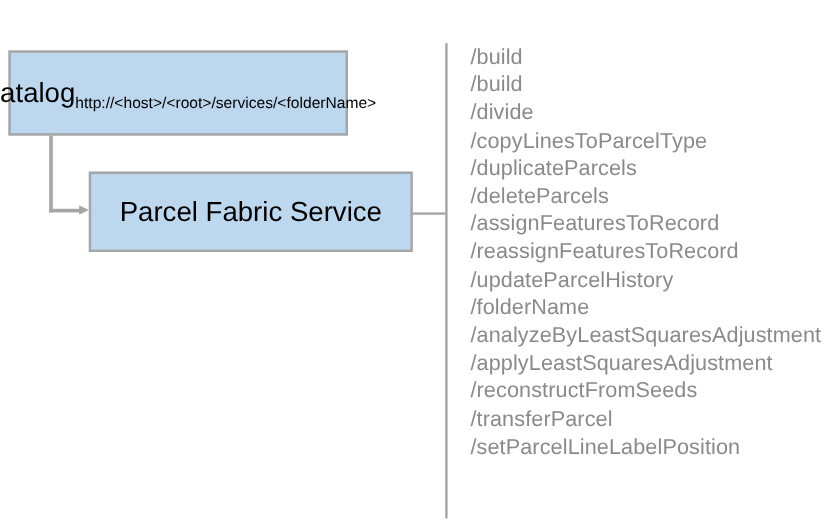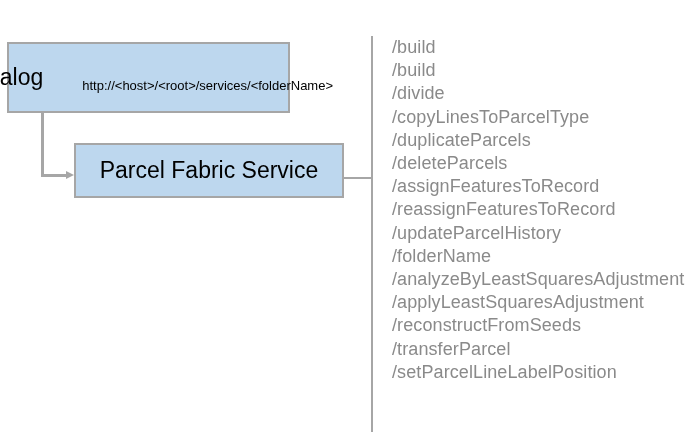--- a/index.html
+++ b/index.html
@@ -35,33 +35,32 @@
   .box-title {
     font-size: 23px;
     color: var(--box-text);
     line-height: 1.15;
   }
   .box-subtitle {
     font-size: 13px;
     color: var(--box-text);
     margin-top: 15px;
     white-space: nowrap;
-    padding-left: 39px;
   }
   .catalog-box {
     left: 7px;
     top: 42px;
     width: 283px;
     height: 71px;
   }
   .service-box {
     left: 74px;
     top: 143px;
     width: 270px;
-    height: 55px;
+    height: 67px;
   }
   .conn {
     position: absolute;
     background: var(--connector);
   }
   .conn-catalog-v {
     left: 41px;
     top: 113px;
     width: 3px;
     height: 64px;

